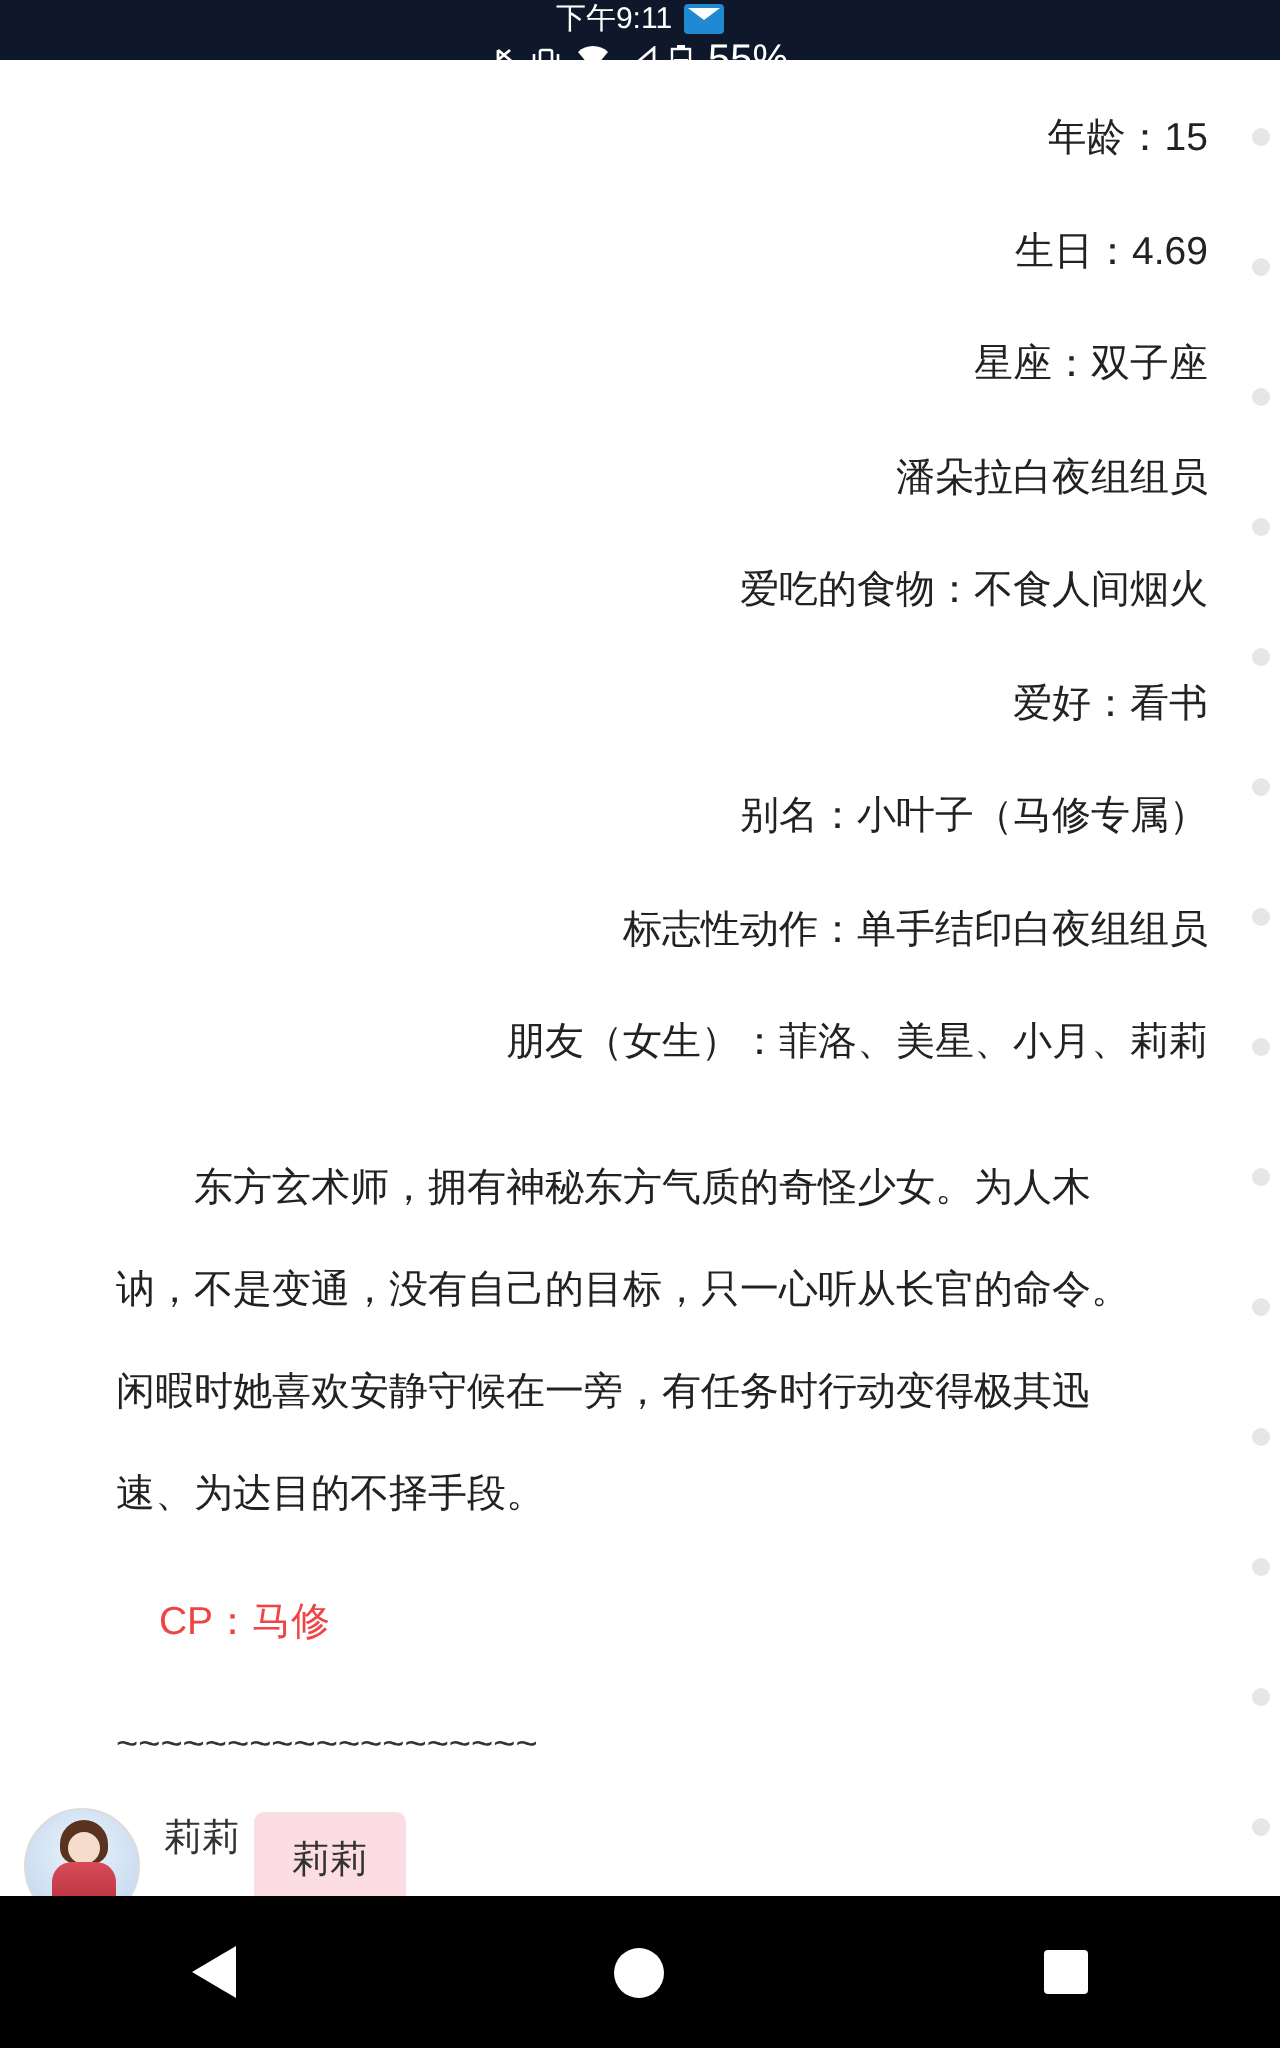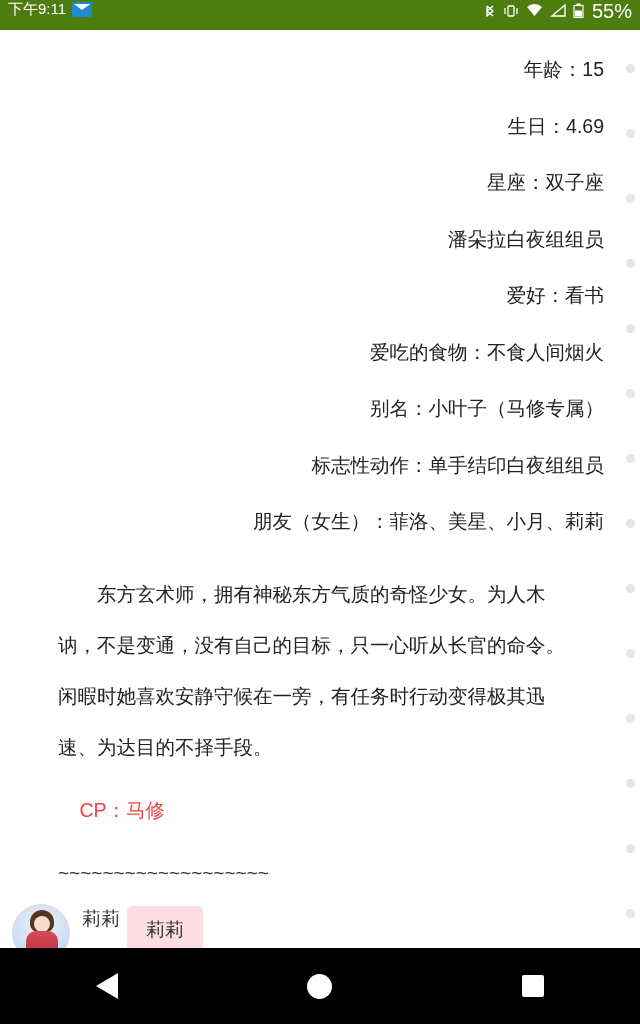--- a/index.html
+++ b/index.html
@@ -19,28 +19,29 @@
     background: #ffffff;
     overflow: hidden;
   }
 
   
   .status-bar {
     position: absolute;
     top: 0; left: 0;
     width: 640px;
     height: 30px;
-    background: #4d7c0f;
+    background: #0f172a;
     color: #ffffff;
     display: flex;
-    align-items: flex-start;
+    align-items: center;
     justify-content: space-between;
     padding: 0 8px;
     box-sizing: border-box;
     font-size: 15px;
+    flex-direction: column;
   }
   .status-left {
     display: flex;
     align-items: center;
     gap: 6px;
   }
   .status-time {
     font-size: 15px;
     color: #ffffff;
     letter-spacing: 0px;
@@ -287,22 +288,22 @@
       <span class="battery-text">55%</span>
     </div>
   </div>
 
   <div class="content">
     <div class="page-pad">
       <p class="info-line">年龄：15</p>
       <p class="info-line">生日：4.69</p>
       <p class="info-line">星座：双子座</p>
       <p class="info-line">潘朵拉白夜组组员</p>
+      <p class="info-line">爱吃的食物：不食人间烟火</p>
       <p class="info-line">爱好：看书</p>
-      <p class="info-line">爱吃的食物：不食人间烟火</p>
       <p class="info-line">别名：小叶子（马修专属）</p>
       <p class="info-line">标志性动作：单手结印白夜组组员</p>
       <p class="info-line">朋友（女生）：菲洛、美星、小月、莉莉</p>
 
       <p class="paragraph">东方玄术师，拥有神秘东方气质的奇怪少女。为人木讷，不是变通，没有自己的目标，只一心听从长官的命令。闲暇时她喜欢安静守候在一旁，有任务时行动变得极其迅速、为达目的不择手段。</p>
 
       <p class="cp-line">CP：马修</p>
 
       <p class="divider-tilde">~~~~~~~~~~~~~~~~~~~</p>
     </div>

